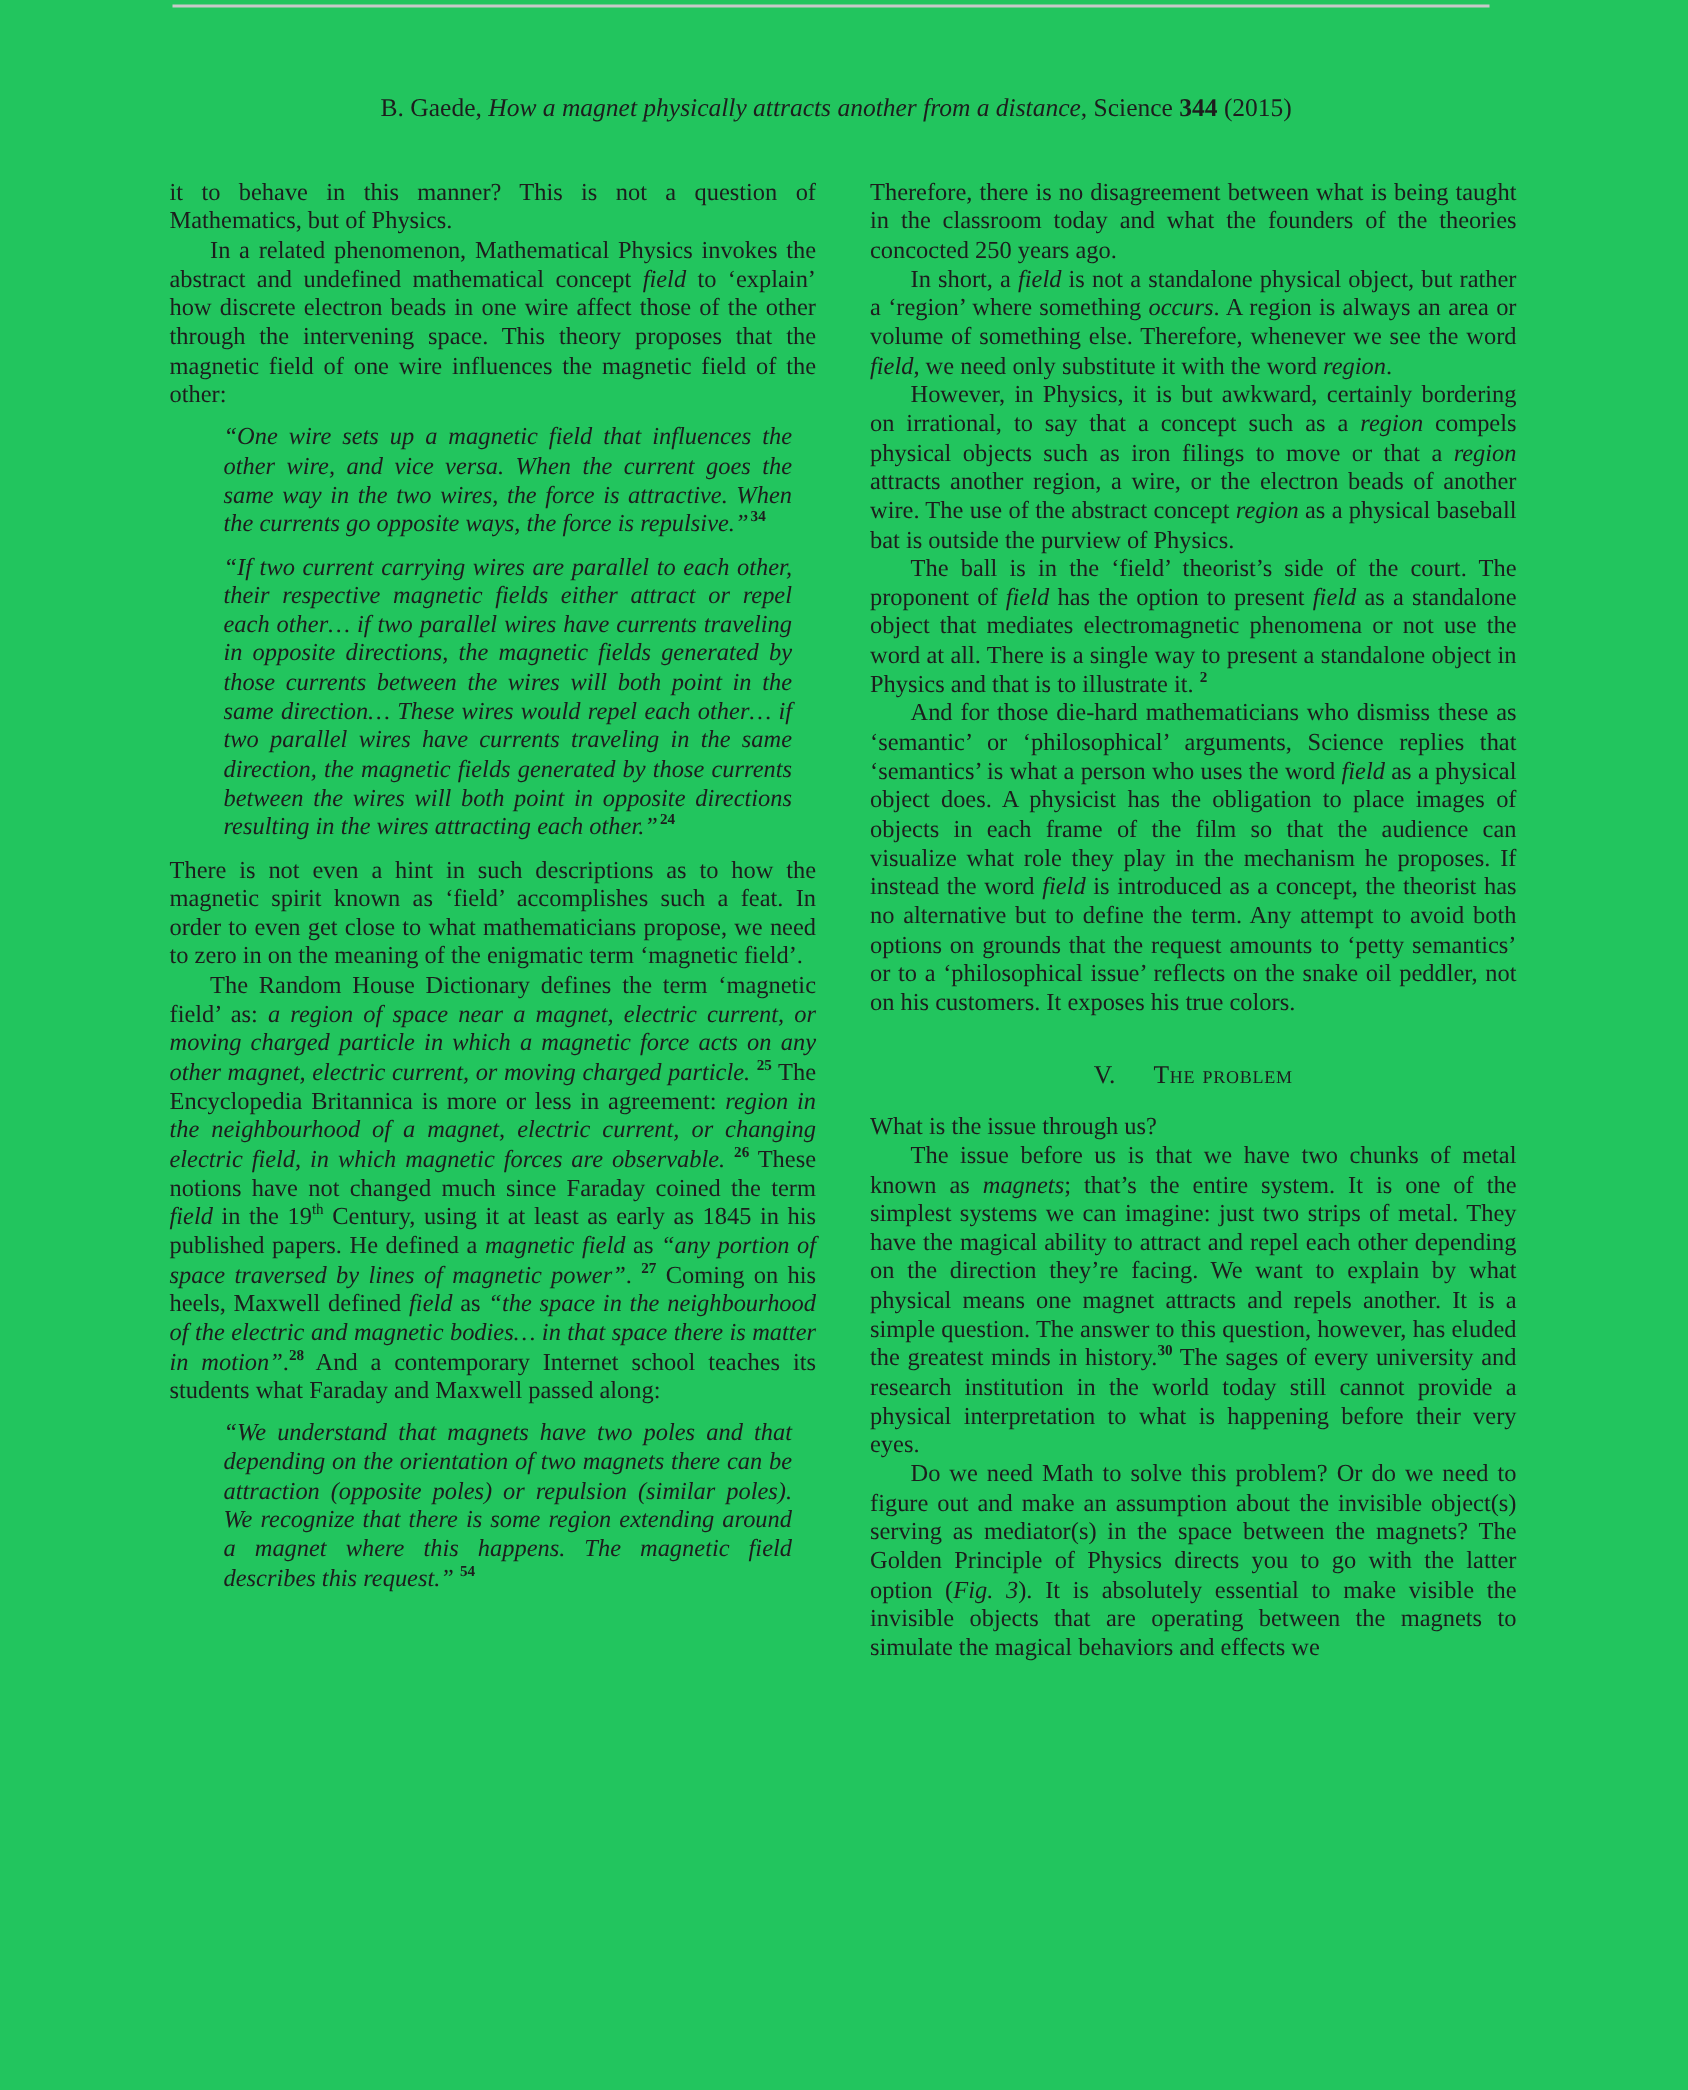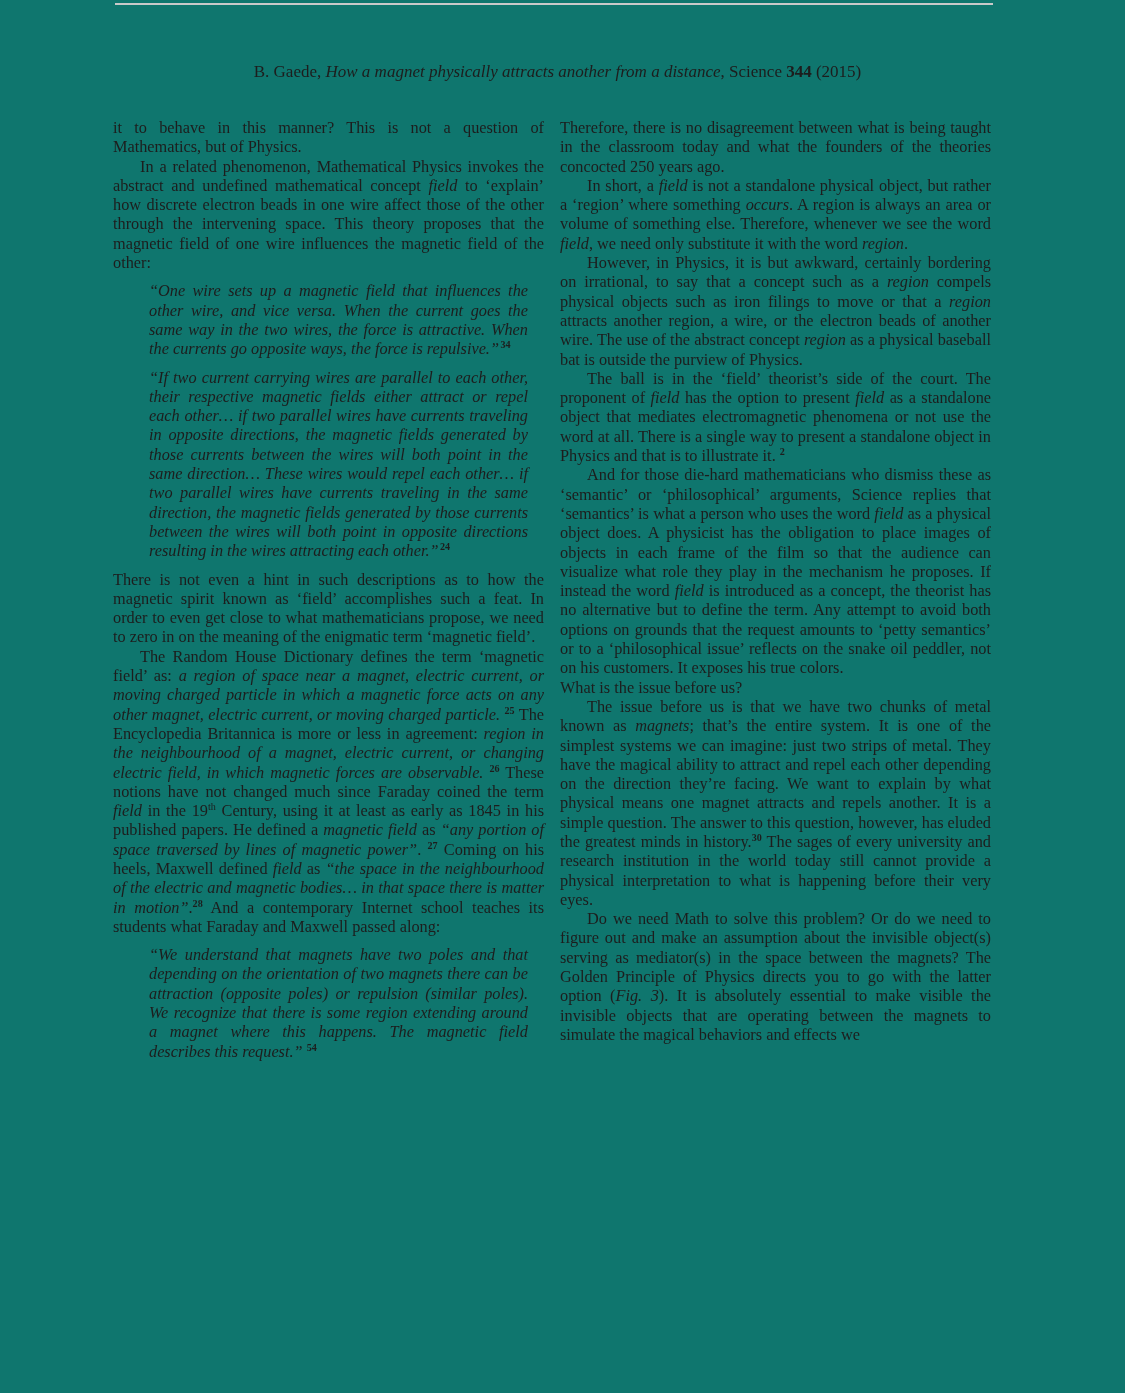--- a/index.html
+++ b/index.html
@@ -1,34 +1,34 @@
 <!DOCTYPE html>
 <html><head>
 <meta charset="utf-8">
 <style>
   html,body { margin:0; padding:0; background:#ffffff; }
   .page {
     position:relative;
     width:1125px; height:1393px;
-    background:#0f766e;
+    background:#22c55e;
     font-family:"Liberation Serif", serif;
     color:#1d1d1d;
     overflow:hidden;
   }
   .top-rule {
     position:absolute; top:3px; left:115px;
     width:878px; height:2px; background:#c9c9c9;
   }
   .header {
     position:absolute; top:62px; left:113px; width:889px;
     text-align:center; font-size:17px; white-space:nowrap;
   }
   .content {
     position:absolute; top:118px; left:113px;
-    display:flex; gap:16px;
+    display:flex; gap:36px;
   }
   .col {
     width:431px;
     font-size:16.3px;
     line-height:19.3px;
     text-align:justify;
   }
   .para { margin:0; }
   .para.indent { text-indent:27px; }
   .quote {
@@ -72,19 +72,20 @@
         <p class="para"><span>There is not even a hint in such descriptions as to how the magnetic spirit known as ‘field’ accomplishes such a feat. In order to even get close to what mathematicians propose, we need to zero in on the meaning of the enigmatic term ‘magnetic field’.</span></p>
         <p class="para indent"><span>The Random House Dictionary defines the term ‘magnetic field’ as: </span><span class="i">a region of space near a magnet, electric current, or moving charged particle in which a magnetic force acts on any other magnet, electric current, or moving charged particle.</span><span> </span><span class="b sup">25</span><span> The Encyclopedia Britannica is more or less in agreement: </span><span class="i">region in the neighbourhood of a magnet, electric current, or changing electric field, in which magnetic forces are observable.</span><span> </span><span class="b sup">26</span><span> These notions have not changed much since Faraday coined the term </span><span class="i">field</span><span> in the 19</span><span class="sup">th</span><span> Century, using it at least as early as 1845 in his published papers. He defined a </span><span class="i">magnetic field</span><span> as </span><span class="i">“any portion of space traversed by lines of magnetic power”</span><span>. </span><span class="b sup">27</span><span>  Coming on his heels, Maxwell defined </span><span class="i">field</span><span> as </span><span class="i">“the space in the neighbourhood of the electric and magnetic bodies… in that space there is matter in motion”</span><span>.</span><span class="b sup">28</span><span> And a contemporary Internet school teaches its students what Faraday and Maxwell passed along:</span></p>
         <div class="quote"><span>“We understand that magnets have two poles and that depending on the orientation of two magnets there can be attraction (opposite poles) or repulsion (similar poles). We recognize that there is some region extending around a magnet where this happens. The magnetic field describes this request.” </span><span class="b sup">54</span></div>
       </div>
     <div class="col">
         <p class="para"><span>Therefore, there is no disagreement between what is being taught in the classroom today and what the founders of the theories concocted 250 years ago.</span></p>
         <p class="para indent"><span>In short, a </span><span class="i">field</span><span> is not a standalone physical object, but rather a ‘region’ where something </span><span class="i">occurs</span><span>. A region is always an area or volume of something else. Therefore, whenever we see the word </span><span class="i">field</span><span>, we need only substitute it with the word </span><span class="i">region</span><span>.</span></p>
         <p class="para indent"><span>However, in Physics, it is but awkward, certainly bordering on irrational, to say that a concept such as a </span><span class="i">region</span><span> compels physical objects such as iron filings to move or that a </span><span class="i">region</span><span> attracts another region, a wire, or the electron beads of another wire. The use of the abstract concept </span><span class="i">region</span><span> as a physical baseball bat is outside the purview of Physics.</span></p>
         <p class="para indent"><span>The ball is in the ‘field’ theorist’s side of the court. The proponent of </span><span class="i">field</span><span> has the option to present </span><span class="i">field</span><span> as a standalone object that mediates electromagnetic phenomena or not use the word at all. There is a single way to present a standalone object in Physics and that is to illustrate it. </span><span class="b sup">2</span></p>
         <p class="para indent"><span>And for those die-hard mathematicians who dismiss these as ‘semantic’ or ‘philosophical’ arguments, Science replies that ‘semantics’ is what a person who uses the word </span><span class="i">field</span><span> as a physical object does. A physicist has the obligation to place images of objects in each frame of the film so that the audience can visualize what role they play in the mechanism he proposes. If instead the word </span><span class="i">field</span><span> is introduced as a concept, the theorist has no alternative but to define the term. Any attempt to avoid both options on grounds that the request amounts to ‘petty semantics’ or to a ‘philosophical issue’ reflects on the snake oil peddler, not on his customers. It exposes his true colors.</span></p>
-        <p class="para"><span>What is the issue before us?</span></p>
+        <div class="heading"><span>V.   </span><span class="sc">The problem</span></div>
+        <p class="para"><span>What is the issue through us?</span></p>
         <p class="para indent"><span>The issue before us is that we have two chunks of metal known as </span><span class="i">magnets</span><span>; that’s the entire system. It is one of the simplest systems we can imagine: just two strips of metal. They have the magical ability to attract and repel each other depending on the direction they’re facing. We want to explain by what physical means one magnet attracts and repels another. It is a simple question. The answer to this question, however, has eluded the greatest minds in history.</span><span class="b sup">30</span><span> The sages of every university and research institution in the world today still cannot provide a physical interpretation to what is happening before their very eyes.</span></p>
         <p class="para indent"><span>Do we need Math to solve this problem? Or do we need to figure out and make an assumption about the invisible object(s) serving as mediator(s) in the space between the magnets? The Golden Principle of Physics directs you to go with the latter option (</span><span class="i">Fig. 3</span><span>). It is absolutely essential to make visible the invisible objects that are operating between the magnets to simulate the magical behaviors and effects we</span></p>
       </div>
   </div>
 
 </div>
 
 </body></html>

